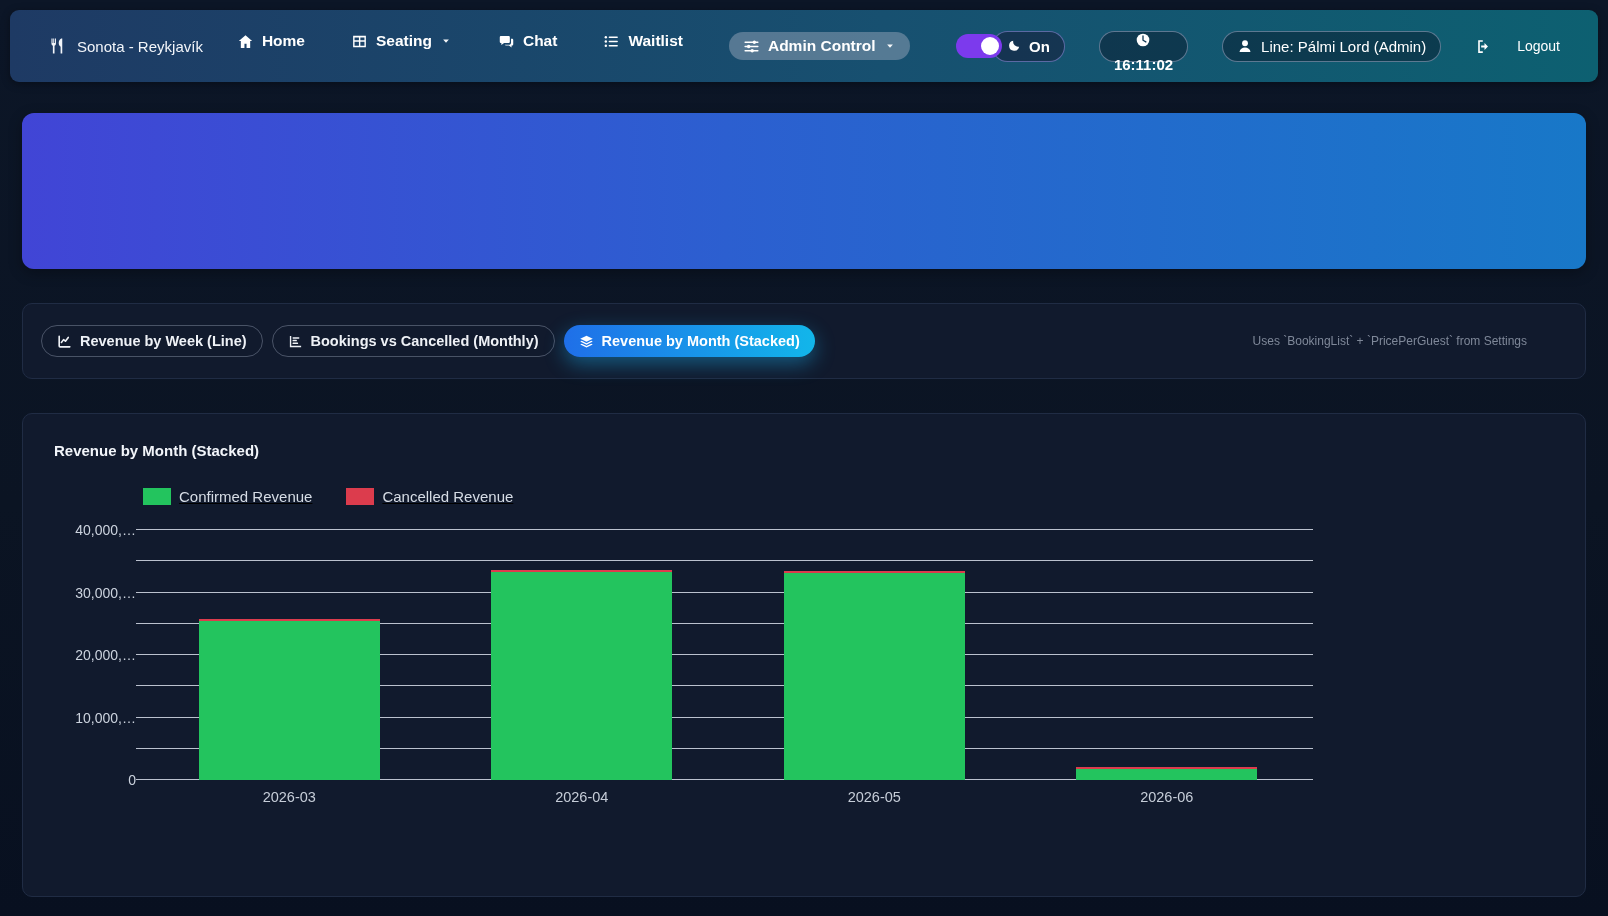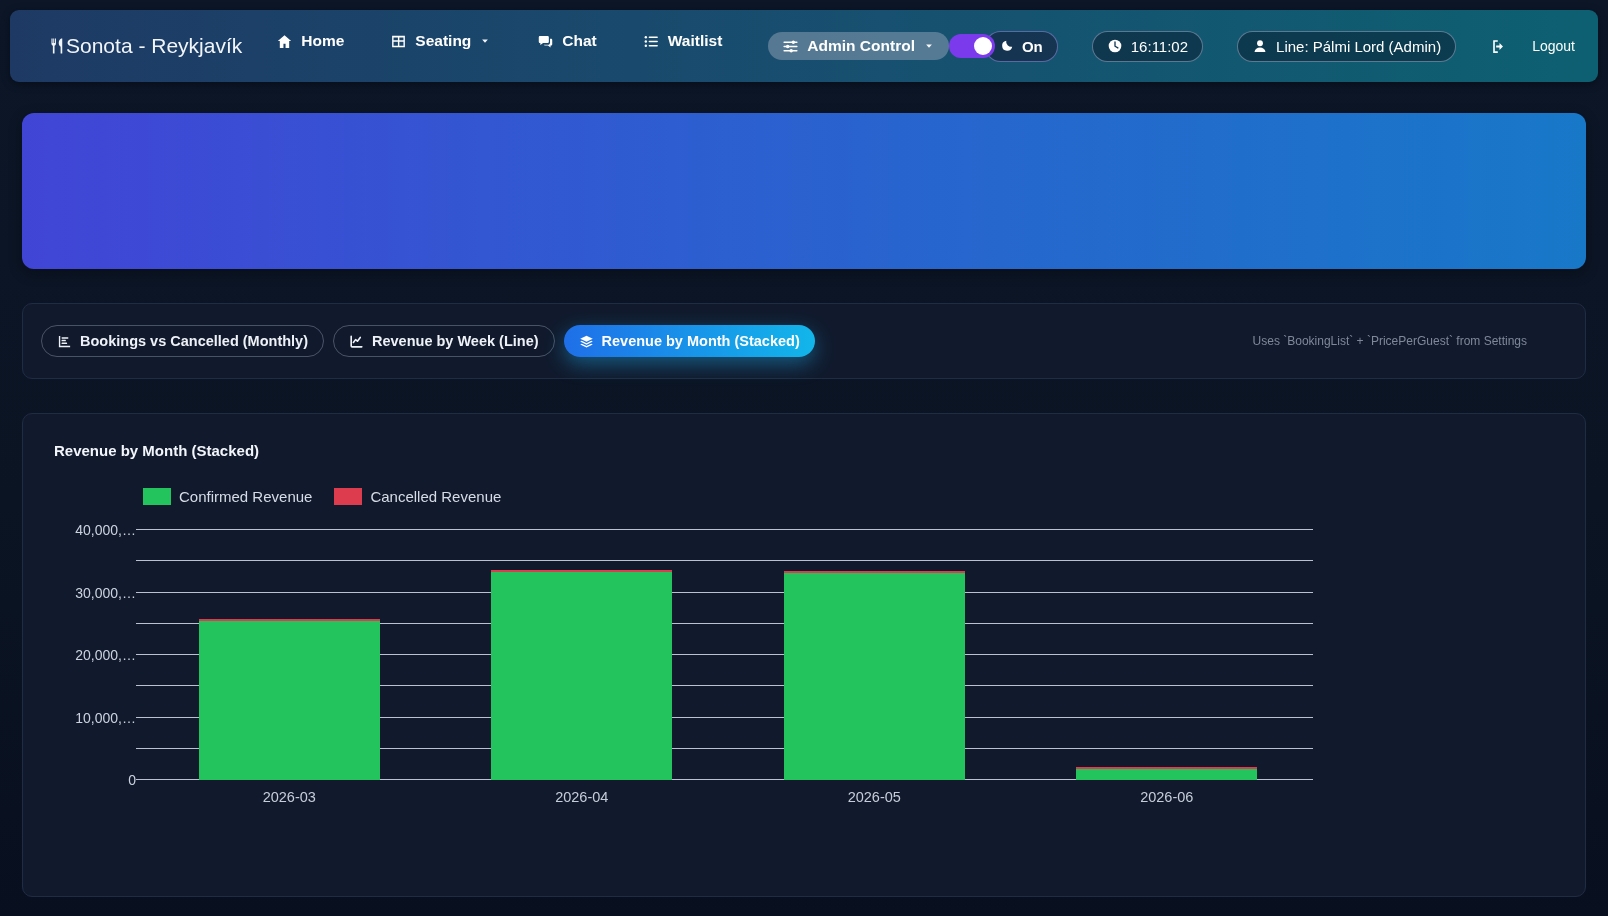--- a/index.html
+++ b/index.html
@@ -8,21 +8,21 @@
   .page { width:1608px; height:916px; position:relative; overflow:hidden;
           background:linear-gradient(180deg,#0c1627 0%,#0b1423 55%,#081020 100%); }
 
   svg { display:block; }
 
   
   .navbar { margin:10px 10px 0; height:72px; border-radius:9px;
             background:linear-gradient(90deg,#1e3a64 0%,#175070 55%,#0d6071 100%);
             display:flex; align-items:center; padding:0 38px;
             box-shadow:0 2px 8px rgba(0,0,0,.35); }
-  .brand { display:flex; align-items:center; color:#f2f5fa; font-size:21px;
+  .brand { display:flex; align-items:center; gap:11px; color:#f2f5fa; font-size:15px;
            cursor:pointer; margin-right:34px; white-space:nowrap; }
   .brand svg { width:18px; height:18px; }
   .nav-links { display:flex; align-items:flex-start; gap:46px; }
   .nav-link { display:flex; align-items:center; gap:8px; color:#ffffff; font-weight:700;
               font-size:15.5px; cursor:pointer; white-space:nowrap; }
   .nav-link svg { width:17px; height:17px; }
   .caret svg { width:12px; height:12px; opacity:.95; }
   .admin-pill { background:rgba(148,163,184,.50); padding:5px 14px; border-radius:15px; }
 
   .nav-right { margin-left:auto; display:flex; align-items:center; gap:34px; }
@@ -30,21 +30,21 @@
   .switch { width:46px; height:24px; border-radius:12px; background:#7c3aed; position:relative;
             cursor:pointer; flex:none; }
   .switch .knob { position:absolute; right:3px; top:3px; width:18px; height:18px;
                   border-radius:50%; background:#ffffff; }
   .pill { display:flex; align-items:center; gap:8px; border:1px solid rgba(160,172,200,.55);
           border-radius:16px; padding:0 14px; height:31px; color:#ffffff; font-size:15px;
           background:rgba(9,20,38,.45); white-space:nowrap; }
   .mode-pill { margin-left:-10px; font-weight:700; border-color:rgba(150,150,230,.55);
                background:rgba(22,28,56,.55); }
   .mode-pill svg { width:14px; height:14px; }
-  .clock-pill { font-weight:400; }
+  .clock-pill { font-weight:700;flex-direction:column; }
   .clock-pill svg, .user-pill svg { width:16px; height:16px; }
   .logout { display:flex; align-items:center; gap:25px; color:#ffffff; font-weight:400;
             font-size:14px; cursor:pointer; }
   .logout svg { width:17px; height:17px; }
 
   
   .hero { margin:31px 22px 0; height:156px; border-radius:12px; padding:33px 40px;
           background:linear-gradient(90deg,#4145d6 0%,#2c5fd0 45%,#1878c8 100%);
           color:#ffffff; box-shadow:0 4px 14px rgba(0,0,0,.3); }
   .hero-title { display:flex; align-items:center; gap:15px; font-size:34px; font-weight:700; }
@@ -62,21 +62,21 @@
   .chart-btn svg { width:15px; height:15px; }
   .chart-btn.active { border:none; background:linear-gradient(90deg,#1f6fe8 0%,#12b6ea 100%);
                       color:#ffffff; box-shadow:0 7px 20px rgba(26,166,226,.45); }
   .menu-note { margin-left:auto; margin-right:40px; font-size:12px; color:#7f8899; }
 
   .chart-card { height:484px; padding:28px 31px; }
   .chart-title { font-size:15px; font-weight:700; color:#f2f5fa; }
   .chart-subtitle { margin-top:6px; font-size:13px; color:#98a2b4; }
 
   
-  .legend { margin:29px 0 0 89px; display:flex; align-items:flex-end; gap:22px; }
+  .legend { margin:29px 0 0 89px; display:flex; align-items:flex-end; gap:34px;text-decoration:underline; }
   .legend-item { display:flex; align-items:center; gap:8px; cursor:pointer; }
   .legend-swatch { width:28px; height:17px; }
   .legend-label { font-size:15px; color:#d6dce5; }
 
   
   .chart-wrap { position:relative; margin-top:25px; width:1259px; height:250px; }
   .y-axis { position:absolute; left:0; top:0; bottom:0; width:89px; }
   .ytick { position:absolute; right:7px; transform:translateY(50%); font-size:14px;
            color:#ccd3de; white-space:nowrap; }
   .plot { position:absolute; left:89px; right:0; top:0; bottom:0; }
@@ -213,37 +213,37 @@
       </a>
     </div>
   </nav>
 
   <header class="hero">
   </header>
 
   <section class="card menu-card">
     <button class="chart-btn">
       <span>
+        <svg viewBox="0 0 24 24" fill="none" stroke="currentColor" stroke-width="2.6" stroke-linecap="round" stroke-linejoin="round">
+            <path d="M3.5 3.5v15.5c0 .8.7 1.5 1.5 1.5h15.5"></path>
+            <path d="M7 13.5l3.5-4.5 3 2.5 4.5-6"></path>
+          </svg>
+      </span>
+      <span>Revenue by Week (Line)</span>
+    </button>
+    <button class="chart-btn">
+      <span>
         <svg viewBox="0 0 24 24" fill="currentColor">
             <path d="M3 3h2.2v15.8H21V21H3z"></path>
             <rect x="7.2" y="5" width="11" height="2.4" rx="1"></rect>
             <rect x="7.2" y="9.3" width="7" height="2.4" rx="1"></rect>
             <rect x="7.2" y="13.6" width="9" height="2.4" rx="1"></rect>
           </svg>
       </span>
       <span>Bookings vs Cancelled (Monthly)</span>
-    </button>
-    <button class="chart-btn">
-      <span>
-        <svg viewBox="0 0 24 24" fill="none" stroke="currentColor" stroke-width="2.6" stroke-linecap="round" stroke-linejoin="round">
-            <path d="M3.5 3.5v15.5c0 .8.7 1.5 1.5 1.5h15.5"></path>
-            <path d="M7 13.5l3.5-4.5 3 2.5 4.5-6"></path>
-          </svg>
-      </span>
-      <span>Revenue by Week (Line)</span>
     </button>
     <button class="chart-btn active">
       <span>
         <svg viewBox="0 0 24 24" fill="currentColor">
             <path d="M12 2.6 22 7.5l-10 4.9L2 7.5z"></path>
             <path d="m4.4 10.9-2.4 1.2 10 4.9 10-4.9-2.4-1.2-7.6 3.8z"></path>
             <path d="m4.4 15.4-2.4 1.2 10 4.9 10-4.9-2.4-1.2-7.6 3.8z"></path>
           </svg>
       </span>
       <span>Revenue by Month (Stacked)</span>

